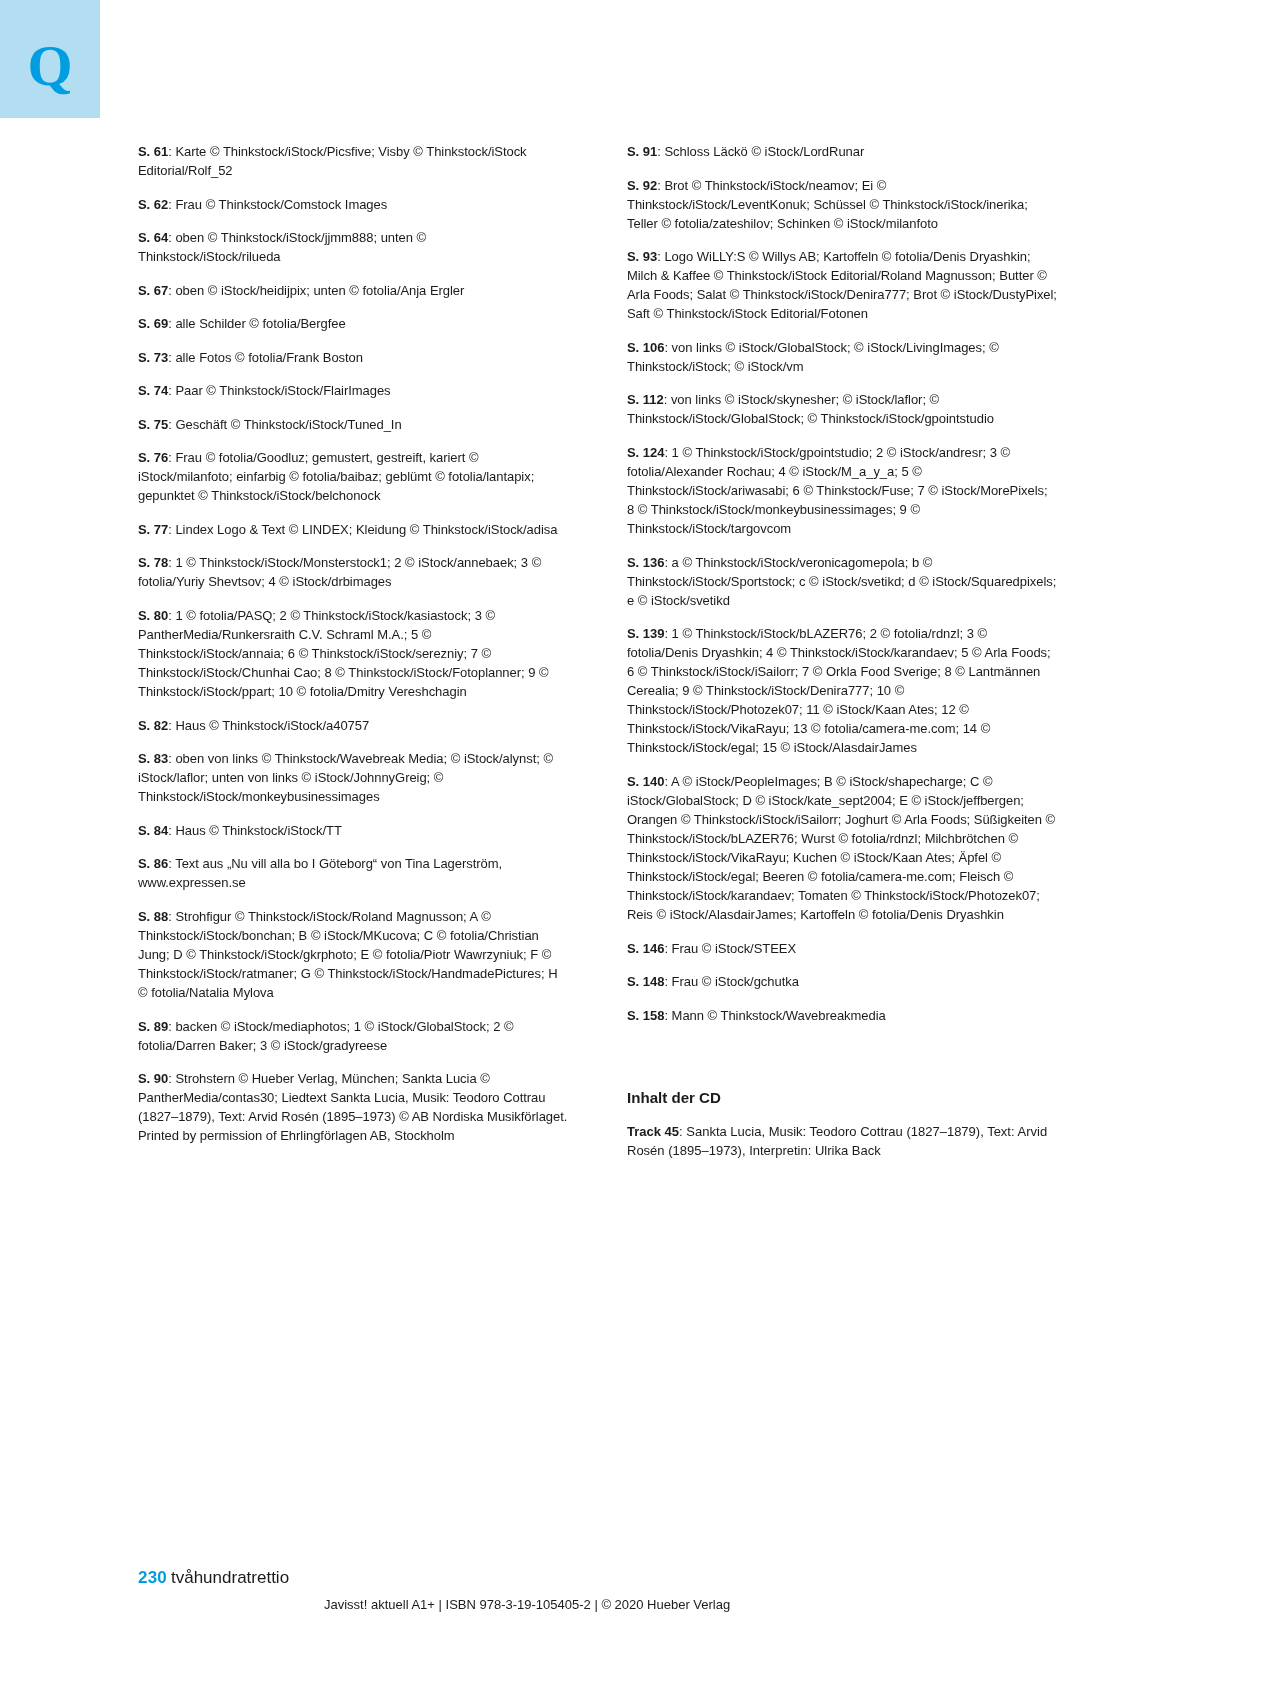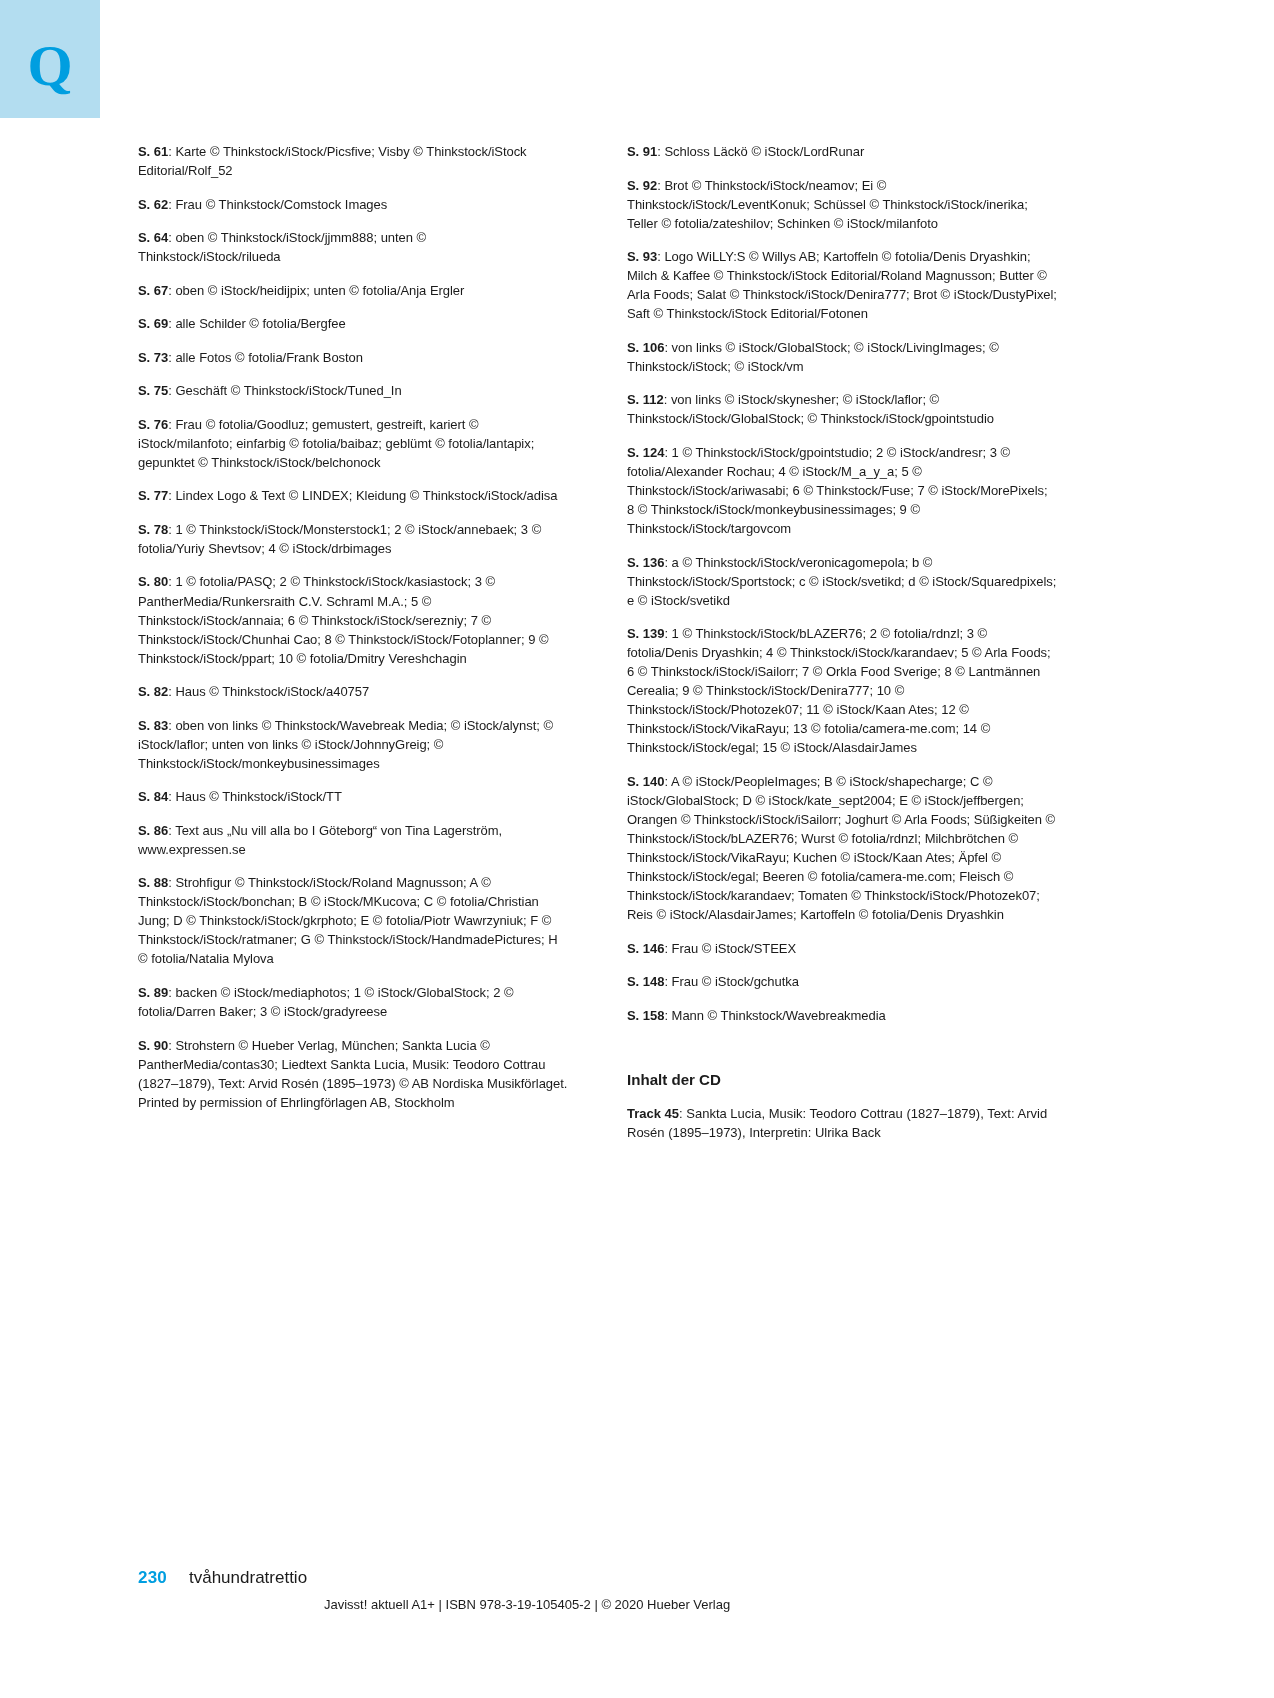--- a/index.html
+++ b/index.html
@@ -67,21 +67,21 @@
     word-spacing: 0.1px;
     color: #1b1b1b;
   }
   .credit:last-child { margin-bottom: 5px; }
   .credit .pg {
     font-weight: 700;
   }
 
   
   .cd-section {
-    margin-top: 46px;
+    margin-top: 64px;
   }
   .cd-heading {
     font-size: 15.1px;
     font-weight: 700;
     margin: 0 0 16px 0;
     color: #1b1b1b;
   }
   .cd-track {
     font-size: 13px;
     line-height: 1.465;
@@ -93,21 +93,21 @@
   
   #footer {
     position: absolute;
     left: 138px;
     bottom: 86px;
     width: 1000px;
   }
   #footer-row {
     display: flex;
     align-items: baseline;
-    gap: 22px;
+    gap: 4px;
   }
   #page-number {
     font-size: 17px;
     font-weight: 700;
     color: #009ee0;
     letter-spacing: 0.2px;
   }
   #page-word {
     font-size: 17px;
     color: #1b1b1b;
@@ -129,20 +129,21 @@
 <div id="content">
   <div class="columns">
 
     <div class="col" id="left-col">
         <p class="credit"><span class="pg">S. 61</span><span>: Karte © Thinkstock/iStock/Picsfive; Visby © Thinkstock/iStock Editorial/Rolf_52</span></p>
         <p class="credit"><span class="pg">S. 62</span><span>: Frau © Thinkstock/Comstock Images</span></p>
         <p class="credit"><span class="pg">S. 64</span><span>: oben © Thinkstock/iStock/jjmm888; unten © Thinkstock/iStock/rilueda</span></p>
         <p class="credit"><span class="pg">S. 67</span><span>: oben © iStock/heidijpix; unten © fotolia/Anja Ergler</span></p>
         <p class="credit"><span class="pg">S. 69</span><span>: alle Schilder © fotolia/Bergfee</span></p>
         <p class="credit"><span class="pg">S. 73</span><span>: alle Fotos © fotolia/Frank Boston</span></p>
+        <p class="credit"><span class="pg">S. 74</span><span>: Paar © Thinkstock/iStock/FlairImages</span></p>
         <p class="credit"><span class="pg">S. 75</span><span>: Geschäft © Thinkstock/iStock/Tuned_In</span></p>
         <p class="credit"><span class="pg">S. 76</span><span>: Frau © fotolia/Goodluz; gemustert, gestreift, kariert © iStock/milanfoto; einfarbig © fotolia/baibaz; geblümt © fotolia/lantapix; gepunktet © Thinkstock/iStock/belchonock</span></p>
         <p class="credit"><span class="pg">S. 77</span><span>: Lindex Logo &amp; Text © LINDEX; Kleidung © Thinkstock/iStock/adisa</span></p>
         <p class="credit"><span class="pg">S. 78</span><span>: 1 © Thinkstock/iStock/Monsterstock1; 2 © iStock/annebaek; 3 © fotolia/Yuriy Shevtsov; 4 © iStock/drbimages</span></p>
         <p class="credit"><span class="pg">S. 80</span><span>: 1 © fotolia/PASQ; 2 © Thinkstock/iStock/kasiastock; 3 © PantherMedia/Runkersraith C.V. Schraml M.A.; 5 © Thinkstock/iStock/annaia; 6 © Thinkstock/iStock/serezniy; 7 © Thinkstock/iStock/Chunhai Cao; 8 © Thinkstock/iStock/Fotoplanner; 9 © Thinkstock/iStock/ppart; 10 © fotolia/Dmitry Vereshchagin</span></p>
         <p class="credit"><span class="pg">S. 82</span><span>: Haus © Thinkstock/iStock/a40757</span></p>
         <p class="credit"><span class="pg">S. 83</span><span>: oben von links © Thinkstock/Wavebreak Media; © iStock/alynst; © iStock/laflor; unten von links © iStock/JohnnyGreig; © Thinkstock/iStock/monkeybusinessimages</span></p>
         <p class="credit"><span class="pg">S. 84</span><span>: Haus © Thinkstock/iStock/TT</span></p>
         <p class="credit"><span class="pg">S. 86</span><span>: Text aus „Nu vill alla bo I Göteborg“ von Tina Lagerström, www.expressen.se</span></p>
         <p class="credit"><span class="pg">S. 88</span><span>: Strohfigur © Thinkstock/iStock/Roland Magnusson; A © Thinkstock/iStock/bonchan; B © iStock/MKucova; C © fotolia/Christian Jung; D © Thinkstock/iStock/gkrphoto; E © fotolia/Piotr Wawrzyniuk; F © Thinkstock/iStock/ratmaner; G © Thinkstock/iStock/HandmadePictures; H © fotolia/Natalia Mylova</span></p>

